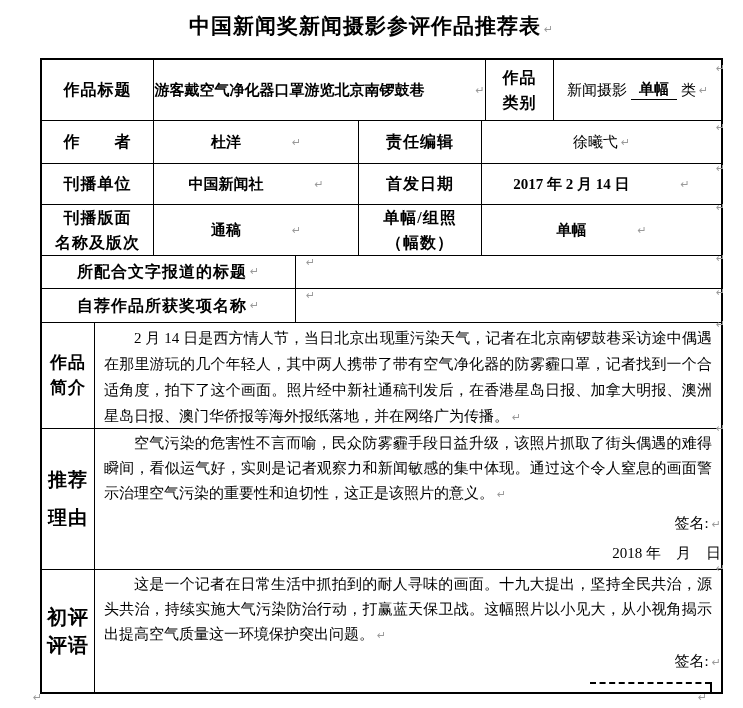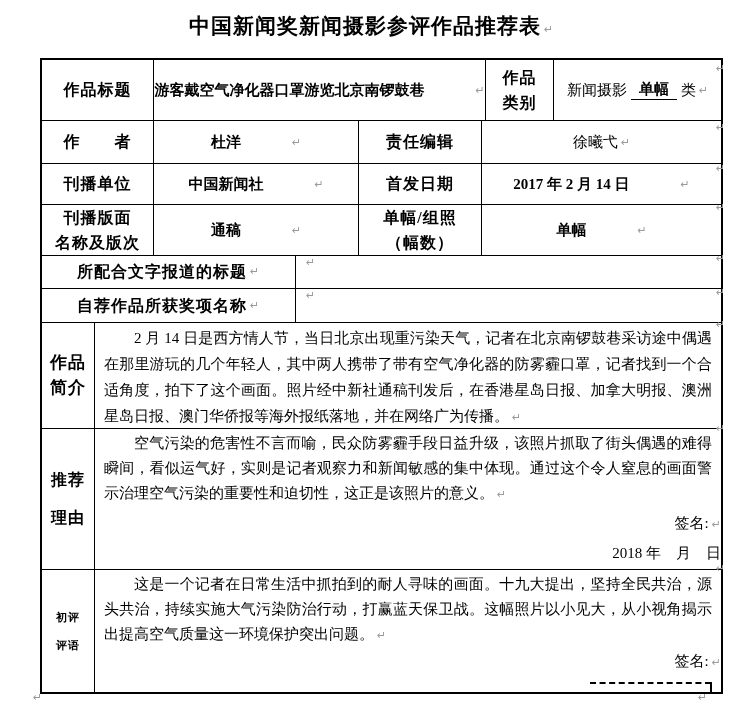--- a/index.html
+++ b/index.html
@@ -171,41 +171,41 @@
       </div>
       <div class="cell block" style="flex:0 0 626px">
         <div class="para">
           <span>2 月 14 日是西方情人节，当日北京出现重污染天气，记者在北京南锣鼓巷采访途中偶遇在那里游玩的几个年轻人，其中两人携带了带有空气净化器的防雾霾口罩，记者找到一个合适角度，拍下了这个画面。照片经中新社通稿刊发后，在香港星岛日报、加拿大明报、澳洲星岛日报、澳门华侨报等海外报纸落地，并在网络广为传播。</span><span class="pw">↵</span>
         </div>
       </div>
     </div>
 
     <div class="row" style="height:140px">
       <div class="cell lbl" style="flex:0 0 53px">
-        <div class="stack" style="font-size:16px;gap:16px">
+        <div class="stack" style="font-size:19px;gap:16px">
           <span>推荐</span>
           <span>理由</span>
         </div>
       </div>
       <div class="cell block" style="flex:0 0 626px">
         <div class="para para-tight">
           <span>空气污染的危害性不言而喻，民众防雾霾手段日益升级，该照片抓取了街头偶遇的难得瞬间，看似运气好，实则是记者观察力和新闻敏感的集中体现。通过这个令人窒息的画面警示治理空气污染的重要性和迫切性，这正是该照片的意义。</span><span class="pw">↵</span>
         </div>
         <div class="sigline" style="padding-left:366px;margin-top:2px">
           <span>签名:</span><span class="pw">↵</span>
         </div>
         <div class="sigline" style="padding-left:340px">
           <span>2018 年　月　日</span>
         </div>
       </div>
     </div>
 
     <div class="row" style="height:122px">
       <div class="cell lbl" style="flex:0 0 53px">
-        <div class="stack" style="font-size:11px;gap:6px">
+        <div class="stack" style="font-size:20px;gap:6px">
           <span>初评</span>
           <span>评语</span>
         </div>
       </div>
       <div class="cell block" style="flex:0 0 626px">
         <div class="para para-tight">
           <span>这是一个记者在日常生活中抓拍到的耐人寻味的画面。十九大提出，坚持全民共治，源头共治，持续实施大气污染防治行动，打赢蓝天保卫战。这幅照片以小见大，从小视角揭示出提高空气质量这一环境保护突出问题。</span><span class="pw">↵</span>
         </div>
         <div class="sigline" style="padding-left:344px;line-height:23px;margin-top:2px">
           <span>签名:</span><span class="pw">↵</span>

